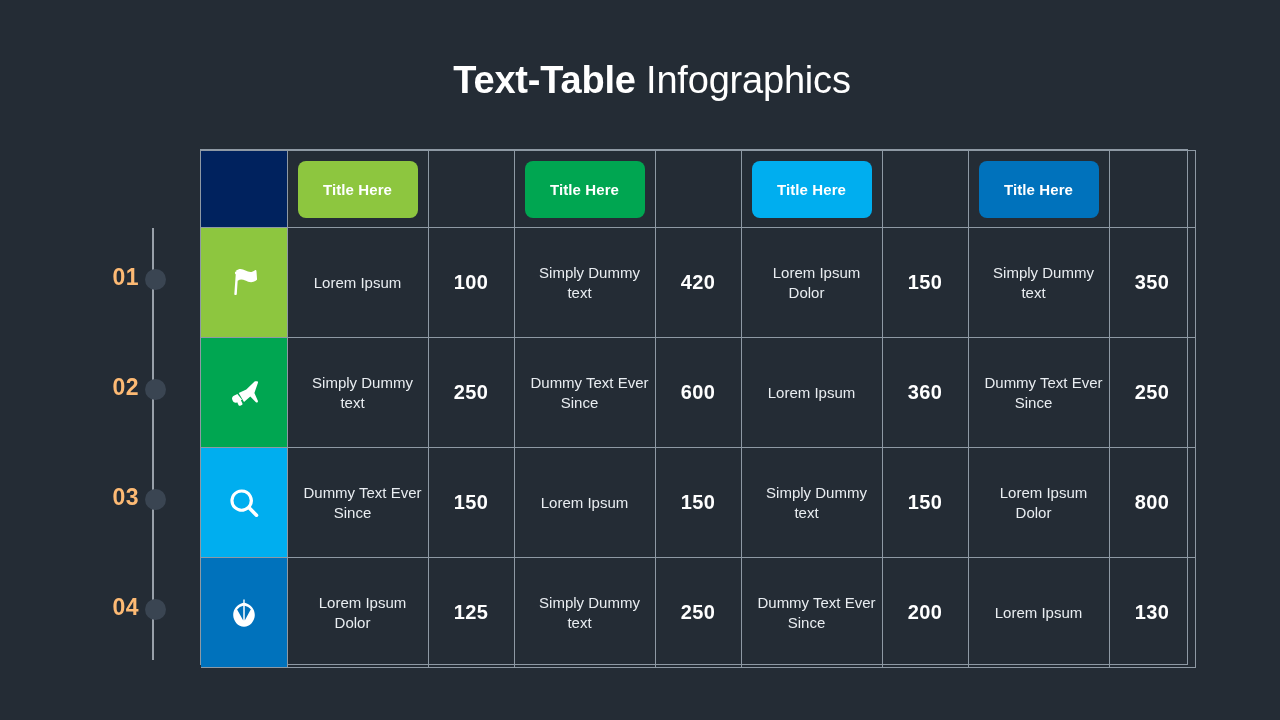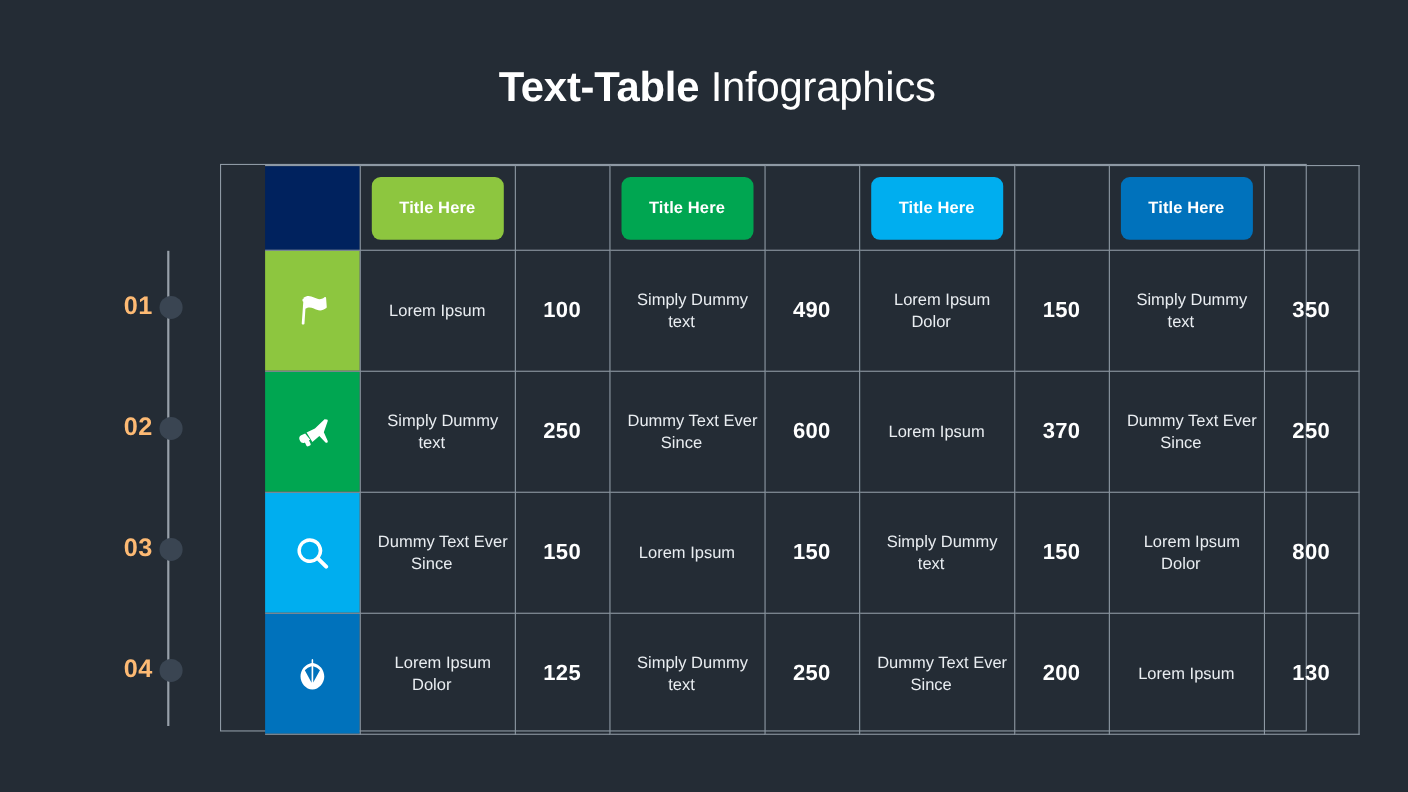--- a/index.html
+++ b/index.html
@@ -57,21 +57,20 @@
     letter-spacing: .5px;
   }
 
   
   .table {
     position: absolute;
     left: 200px; top: 149px;
     width: 988px; height: 516px;
     border: 1px solid #8e99a4;
     border-collapse: collapse;
-    padding-left: 40px;
   }
   .table table { width: 100%; height: 100%; border-collapse: collapse; table-layout: fixed; }
   .table td {
     border: 1px solid #8e99a4;
     padding: 0;
     vertical-align: middle;
     text-align: center;
   }
   
   .c-icon  { width: 86px; }
@@ -163,40 +162,40 @@
             <td class="c-icon icon-cell">
               <div class="icon-fill" style="background: rgb(141, 198, 63);">
                 <svg viewBox="0 0 32 32">
                   <path d="M8.6 4.2c-.95 0-1.7.78-1.7 1.74 0 .62.33 1.17.82 1.48L6.3 27.2c-.03.45.32.8.76.8h.93c.42 0 .76-.33.79-.75l.9-13.5c2.6-1.9 5-1.4 7.6-.2 3.2 1.45 6.9 3.1 11.4-.5.26-.2.4-.52.37-.85l-.6-8.3c-.05-.75-.9-1.12-1.48-.65-3.6 2.9-6.6 1.55-9.5.25-2.9-1.3-5.9-2.65-9.5.25a1.73 1.73 0 0 0-.37-.04z"></path>
                 </svg>
               </div>
             </td>
             <td class="c-text"><span class="cell-text">Lorem Ipsum</span></td>
             <td class="c-num"><span class="cell-num">100</span></td>
             <td class="c-text"><span class="cell-text">Simply Dummy text</span></td>
-            <td class="c-num"><span class="cell-num">490</span></td>
+            <td class="c-num"><span class="cell-num">420</span></td>
             <td class="c-text"><span class="cell-text">Lorem Ipsum Dolor</span></td>
             <td class="c-num"><span class="cell-num">150</span></td>
             <td class="c-text"><span class="cell-text">Simply Dummy text</span></td>
             <td class="c-num"><span class="cell-num">350</span></td>
           </tr>
           <tr class="body-row">
             <td class="c-icon icon-cell">
               <div class="icon-fill" style="background: rgb(0, 166, 81);">
                 <svg viewBox="0 0 32 32">
                   <path d="M28.1 4.3c-.5-.3-1.1-.2-1.5.2l-8.3 8.1-7.6 3.5 5.3 8.8 6.3-5.5 5.6 5.8c.4.4 1 .5 1.5.2.5-.3.7-.9.55-1.45L26.4 16l3.55-10.3c.18-.55-.03-1.1-.5-1.4zM9.4 17.1l-3.6 1.65c-1.5.7-2.2 2.5-1.5 4l.55 1.2c.7 1.5 2.5 2.15 4 1.45l.35-.16 1.4 2.9c.3.62 1.04.88 1.66.58l1.5-.72c.62-.3.88-1.04.58-1.66l-1.45-3.0 1.15-.53-4.64-5.71z"></path>
                 </svg>
               </div>
             </td>
             <td class="c-text"><span class="cell-text">Simply Dummy text</span></td>
             <td class="c-num"><span class="cell-num">250</span></td>
             <td class="c-text"><span class="cell-text">Dummy Text Ever Since</span></td>
             <td class="c-num"><span class="cell-num">600</span></td>
             <td class="c-text"><span class="cell-text">Lorem Ipsum</span></td>
-            <td class="c-num"><span class="cell-num">370</span></td>
+            <td class="c-num"><span class="cell-num">360</span></td>
             <td class="c-text"><span class="cell-text">Dummy Text Ever Since</span></td>
             <td class="c-num"><span class="cell-num">250</span></td>
           </tr>
           <tr class="body-row">
             <td class="c-icon icon-cell">
               <div class="icon-fill" style="background: rgb(0, 174, 239);">
                 <svg viewBox="0 0 32 32">
                   <path d="M13.6 2.4a11.2 11.2 0 1 0 6.72 20.16l6.9 6.9a1.8 1.8 0 0 0 2.55-2.55l-6.9-6.9A11.2 11.2 0 0 0 13.6 2.4zm0 3.1a8.1 8.1 0 1 1 0 16.2 8.1 8.1 0 0 1 0-16.2z"></path>
                 </svg>
               </div>

